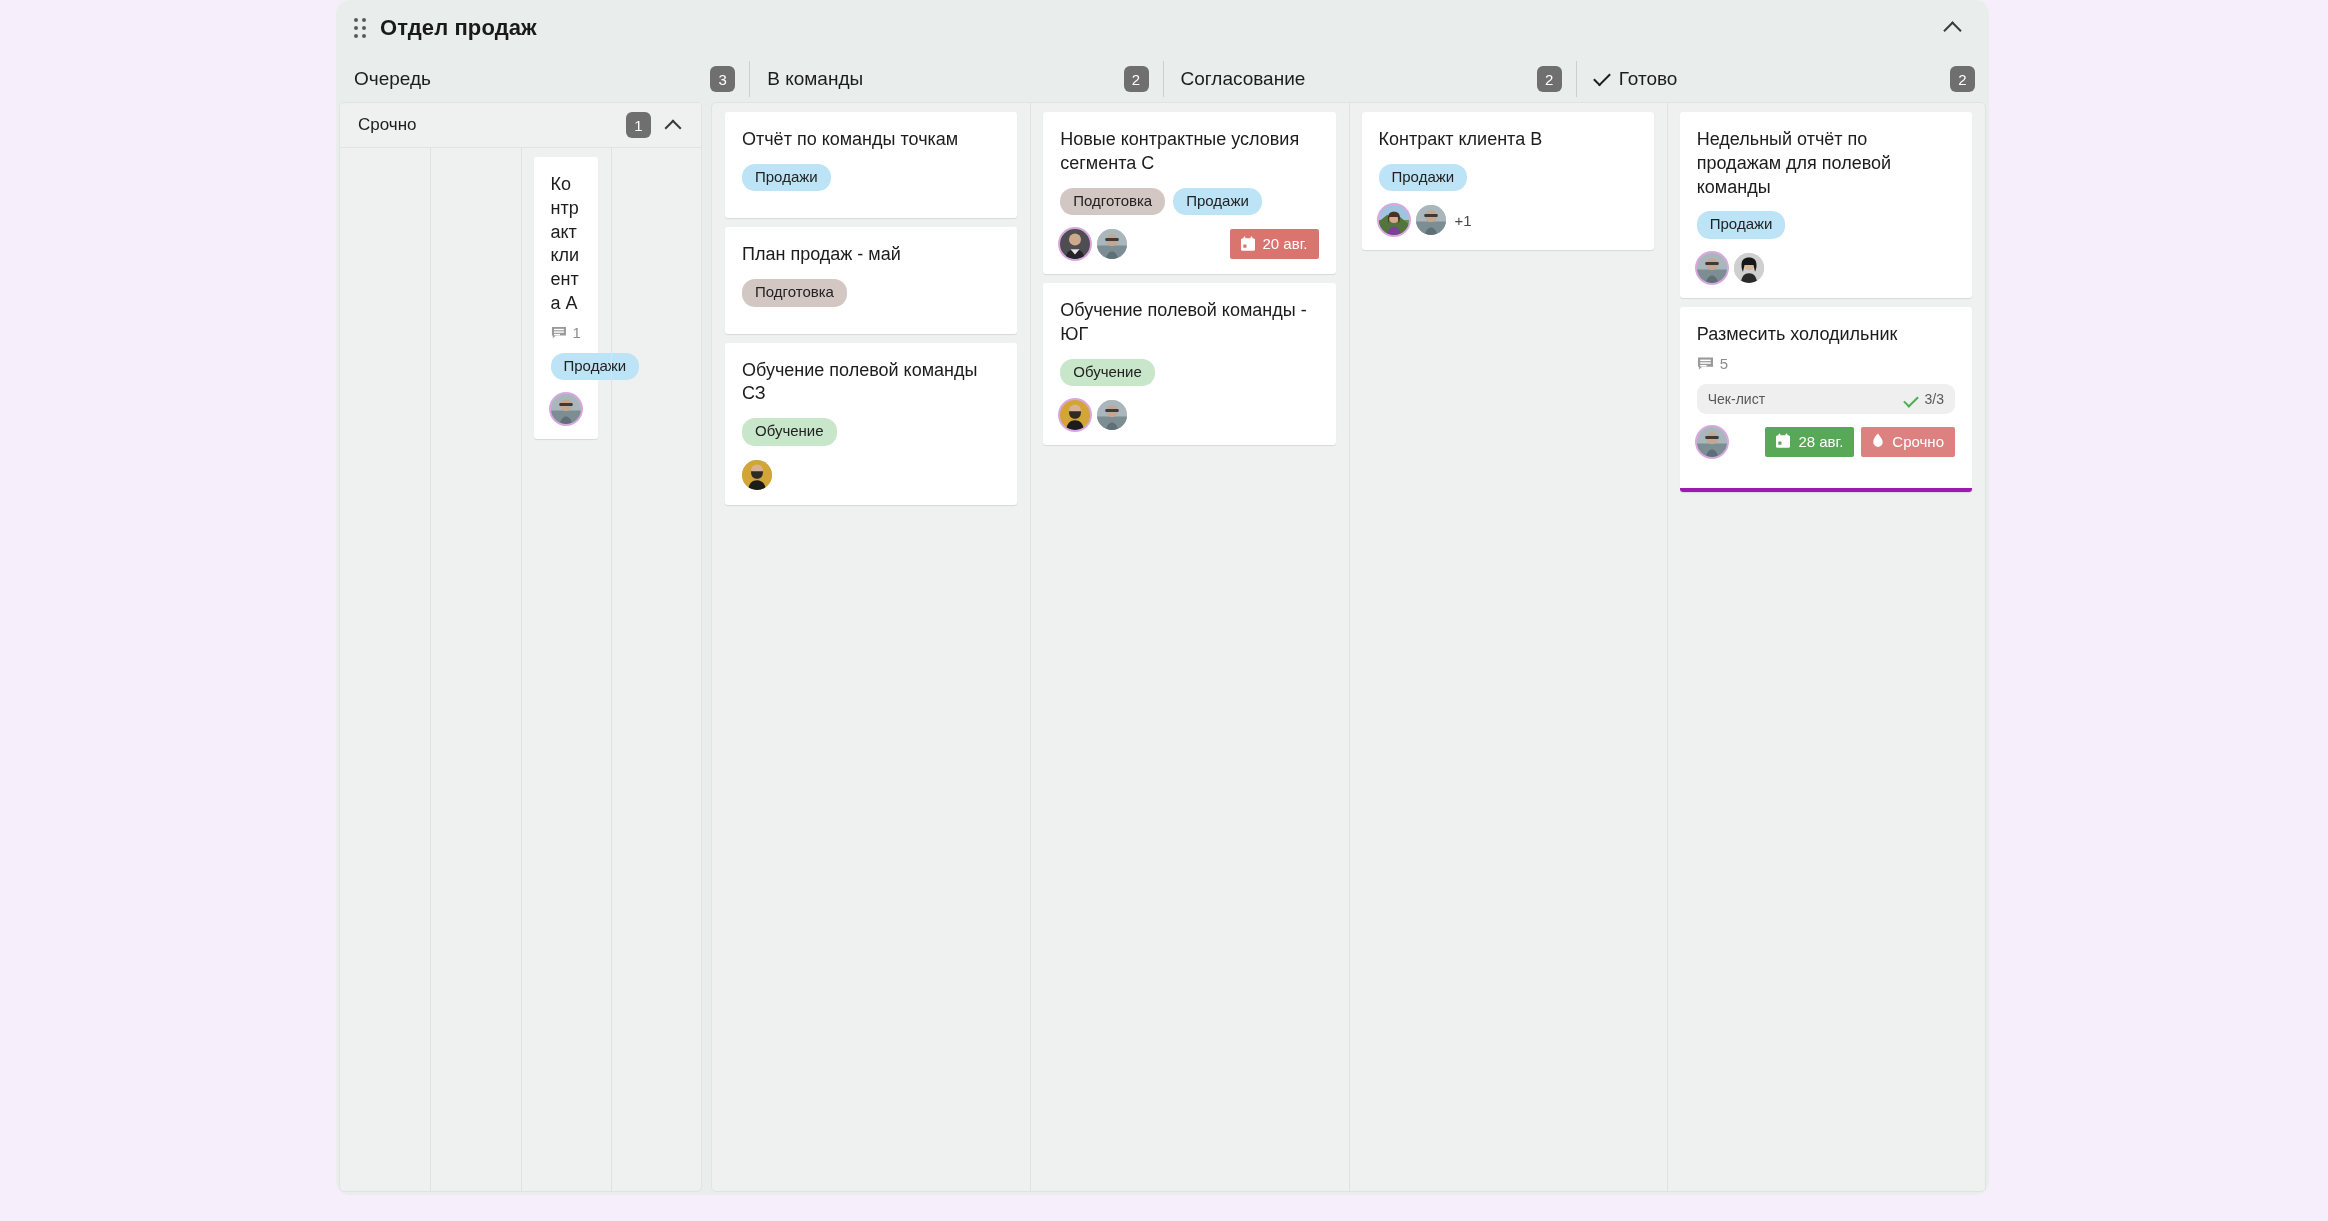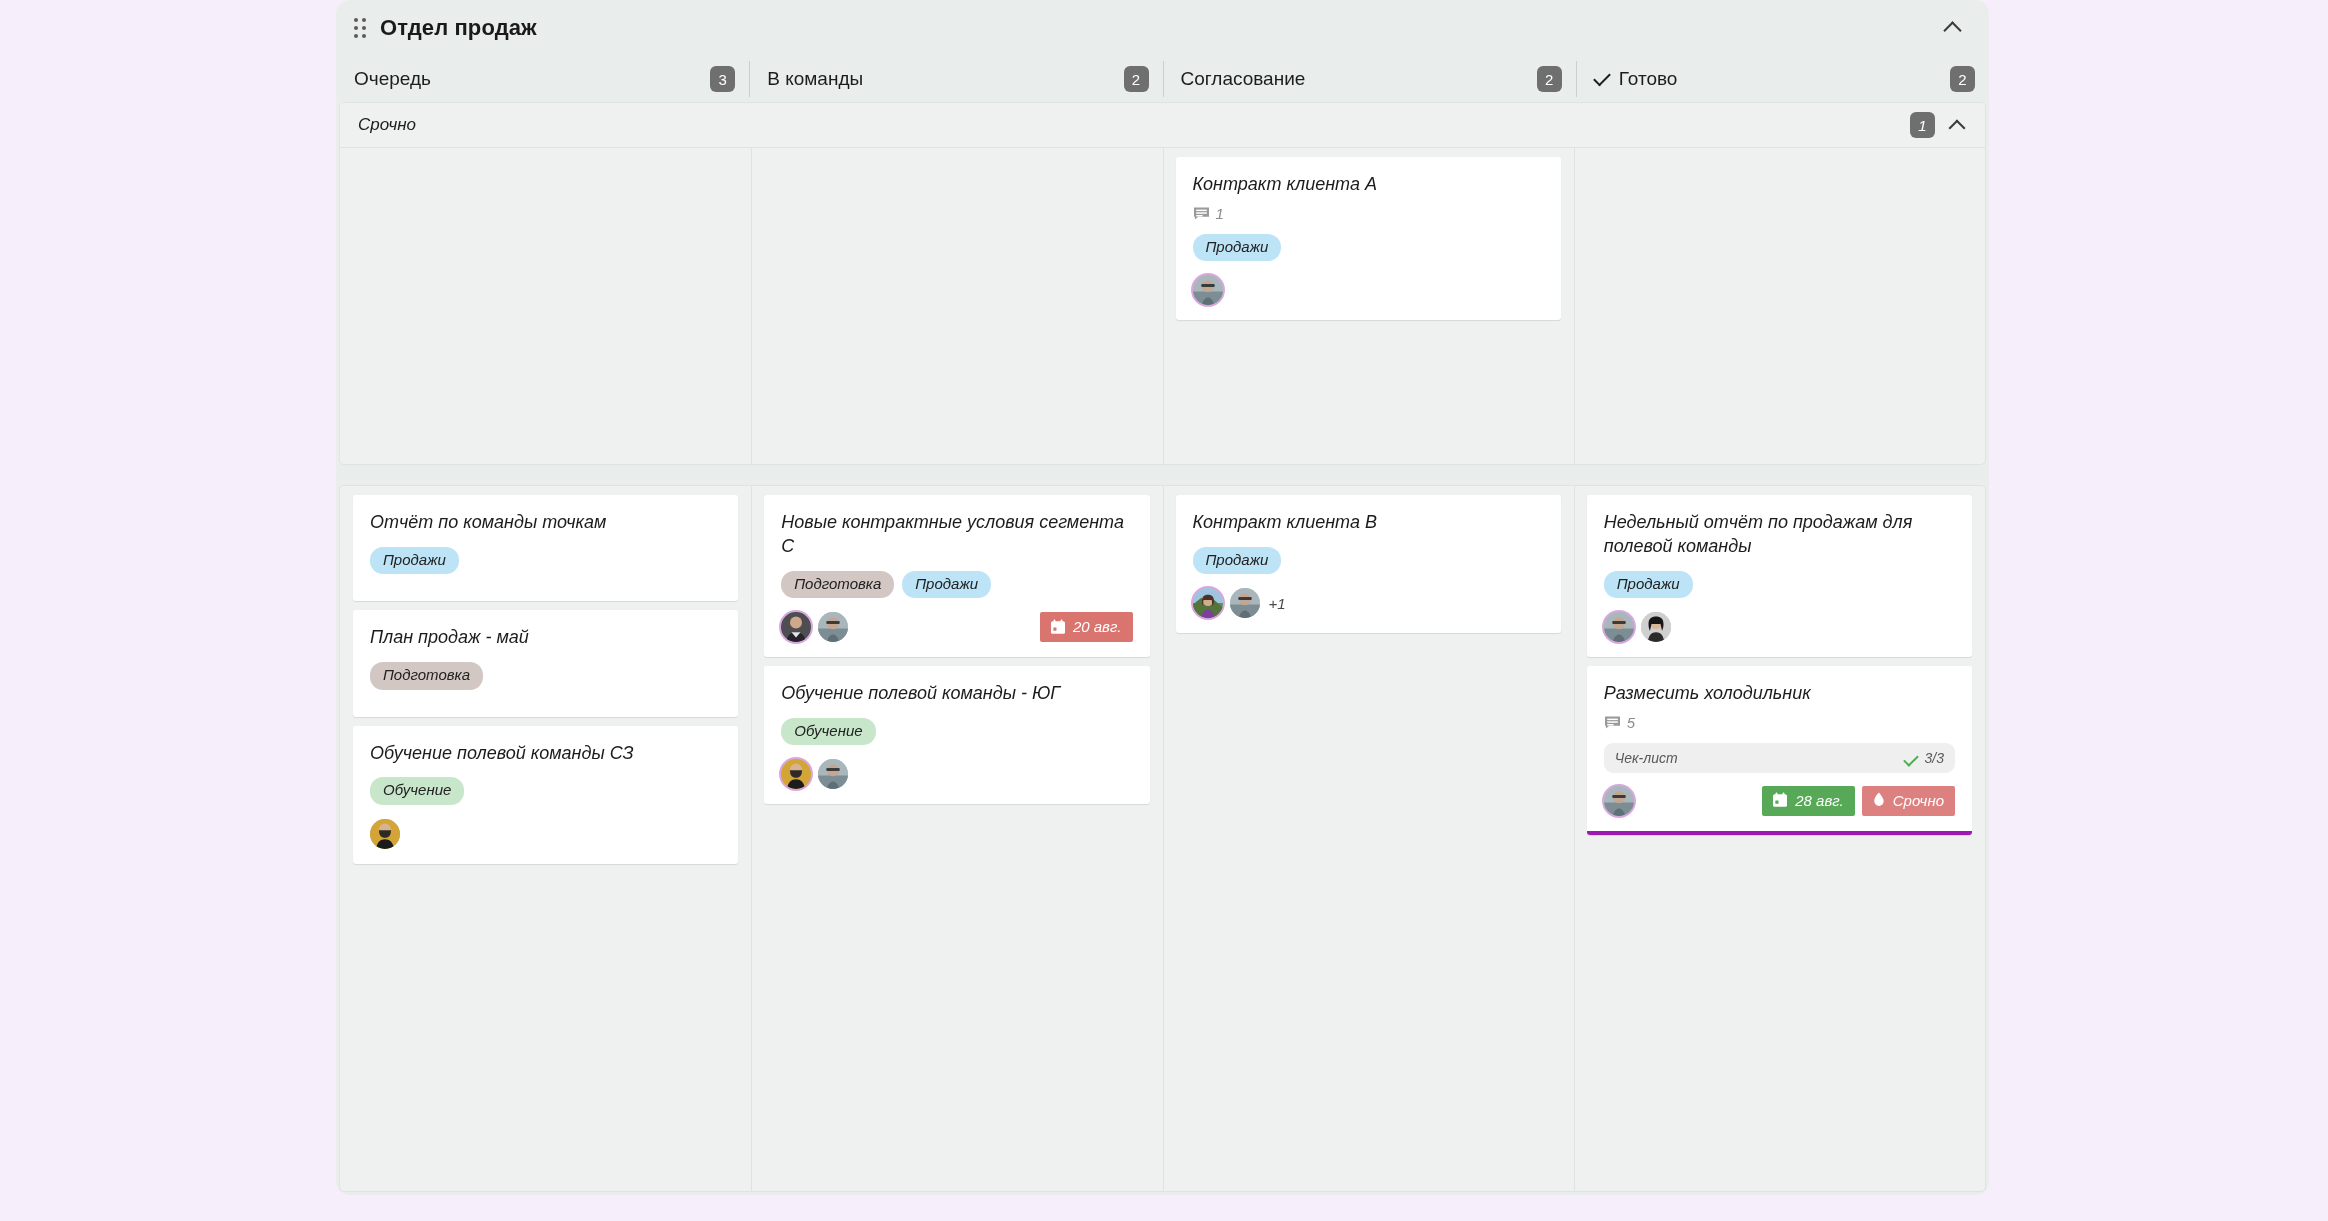--- a/index.html
+++ b/index.html
@@ -129,24 +129,23 @@
     align-items: center;
     justify-content: center;
     font-weight: 400;
   }
 
   
   .lanes {
     flex: 1 1 auto;
     padding: 0 3px 3px 3px;
     display: flex;
-    flex-direction: column;
-    gap: 20px;
+    flex-direction: row;
+    gap: 9px;
     overflow: hidden;
-    font-style: italic;
   }
   .lane {
     background: #eef1f0;
     border: 1px solid #dfe4e3;
     border-radius: 5px;
     display: flex;
     flex-direction: column;
     overflow: hidden;
   }
   .lane--urgent { flex: 0 0 363px; }
@@ -210,21 +209,21 @@
   
   .card {
     background: #ffffff;
     border-radius: 3px;
     padding: 16px 17px 14px 17px;
     box-shadow: 0 1px 1px rgba(0,0,0,0.10);
     position: relative;
     cursor: pointer;
     flex: 0 0 auto;
   }
-  .card.has-accent { padding-bottom: 18px; }
+  .card.has-accent { padding-bottom: 34px; }
   .card-accent {
     position: absolute;
     left: 0; right: 0; bottom: 0;
     height: 4px;
     background: #9c1ab1;
     border-radius: 0 0 3px 3px;
   }
   .card-title {
     font-size: 18px;
     line-height: 1.32;

